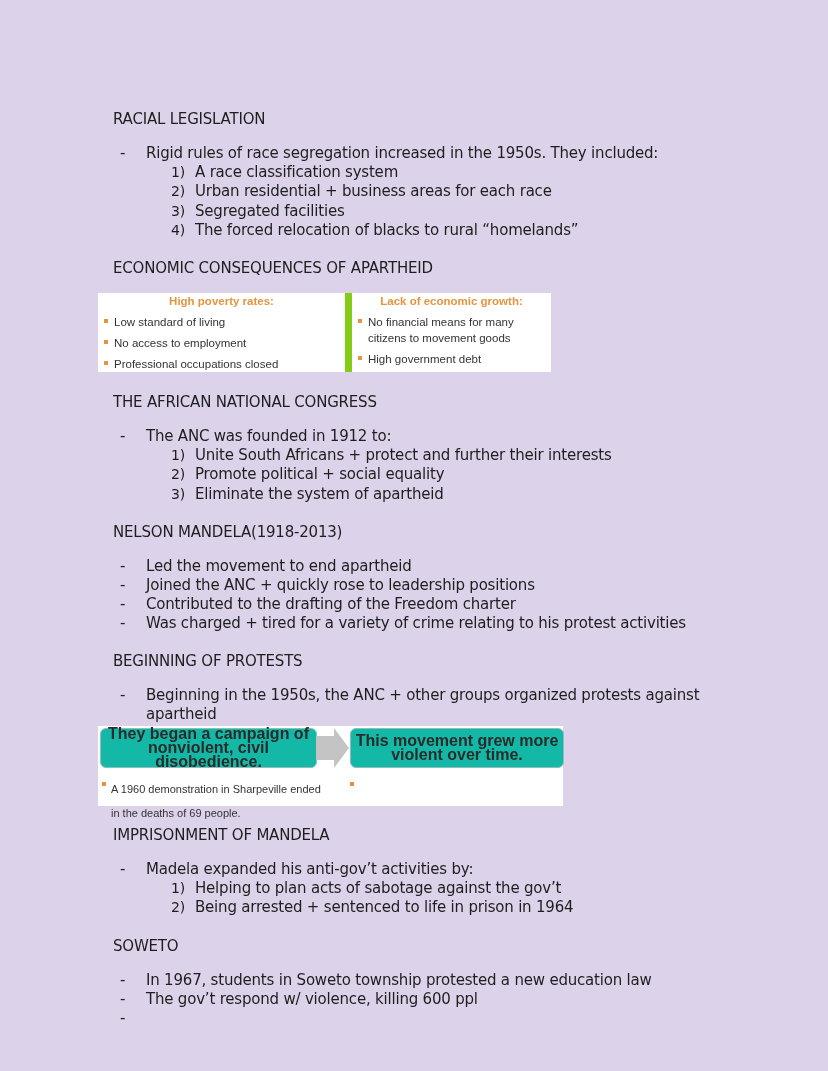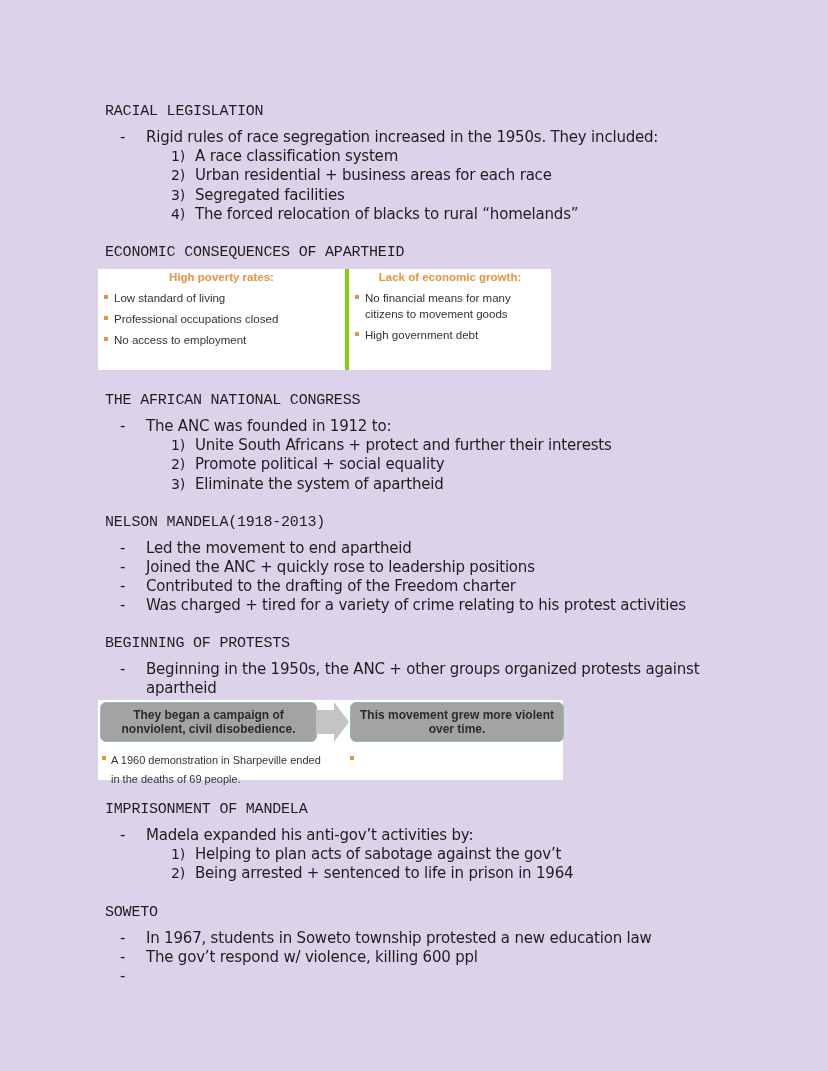--- a/index.html
+++ b/index.html
@@ -5,64 +5,64 @@
   html, body { margin: 0; padding: 0; }
   body {
     width: 828px; height: 1071px;
     background: #dcd2ea;
     font-family: "DejaVu Sans", sans-serif;
     color: #1e1e1e;
     position: relative;
     overflow: hidden;
   }
   .page { position: absolute; left: 98px; top: 95px; width: 660px; }
-  .h { font-size: 15px; line-height: 19px; letter-spacing: -0.2px; margin: 7px; font-weight: normal; font-family: Liberation Mono, monospace; }
+  .h { font-size: 15px; line-height: 19px; letter-spacing: -0.2px; margin: 15px; font-weight: normal; }
   .dash-list, .num-list { list-style: none; margin: 0; padding: 0; }
   .dash-item { position: relative; padding-left: 48px; font-size: 15px; line-height: 19px; letter-spacing: -0.2px; }
   .dash-item .dash { position: absolute; left: 22px; top: 0; }
   .num-item { position: relative; padding-left: 97px; font-size: 15px; line-height: 19.3px; letter-spacing: -0.2px; }
   .num-item .num { position: absolute; left: 73px; top: 0; font-size: 14px; }
   .section { margin-bottom: 19px; }
 
   
   .econ-table {
     margin-top: 2px;
-    width: 453px; height: 101px;
+    width: 453px; height: 79px;
     background: #fff;
     display: flex;
     font-family: "Liberation Sans", sans-serif;
     margin-left: 0px;
   }
   .econ-col { flex: 1; padding: 0 6px; position: relative; }
-  .econ-col + .econ-col { border-left: 4px solid #84cc16; }
+  .econ-col + .econ-col { border-left: 7px solid #84cc16; }
   .econ-col.left { flex: 0 0 235px; }
   .econ-title { color: #e5953e; font-weight: bold; font-size: 11.5px; text-align: center; margin-top: 1px; line-height: 14px; }
   .econ-item { position: relative; padding-left: 10px; font-size: 11.5px; color: #333; line-height: 16px; margin-top: 5px; }
   .econ-item .bullet { position: absolute; left: 0; top: 5px; width: 4px; height: 4px; background: #e5953e; }
 
   
   .protest-box {
     margin-top: 2px;
     width: 465px; height: 80px;
     background: #fff;
     position: relative;
     font-family: "Liberation Sans", sans-serif;
   }
   .pbox {
     position: absolute; top: 2px; height: 38px;
-    background: #a3a3a3; border: 1px solid #8fbcbc; border-radius: 6px;
+    background: #14b8a6; border: 1px solid #8fbcbc; border-radius: 6px;
     display: flex; align-items: center; justify-content: center; text-align: center;
-    font-weight: bold; font-size: 12px; line-height: 14px; color: #2b2b2b;
+    font-weight: bold; font-size: 16px; line-height: 14px; color: #2b2b2b;
   }
   .pbox.left { left: 2px; width: 215px; }
   .pbox.right { left: 252px; width: 212px; text-align: center; }
   .arrow {
     position: absolute; left: 218px; top: 2px; width: 33px; height: 40px;
   }
-  .pnote { position: absolute; top: 51px; font-size: 11px; line-height: 19px; color: #333; padding-left: 11px; }
+  .pnote { position: absolute; top: 51px; font-size: 11px; line-height: 24px; color: #333; padding-left: 11px; }
   .pnote .bullet { position: absolute; left: 2px; top: 5px; width: 4px; height: 4px; background: #e5953e; }
   .pnote.left { left: 2px; width: 220px; }
   .pnote.right { left: 250px; width: 210px; }
 </style>
 </head>
 <body>
 
 <div class="page">
 
   <div class="section">
@@ -77,22 +77,22 @@
       <li class="num-item"><span class="num">4)</span><span>The forced relocation of blacks to rural “homelands”</span></li>
     </ul>
   </div>
 
   <div class="section" style="margin-bottom:21px">
     <h2 class="h">ECONOMIC CONSEQUENCES OF APARTHEID</h2>
     <div class="econ-table">
       <div class="econ-col left">
         <div class="econ-title">High poverty rates:</div>
         <div class="econ-item" style="margin-top:6px"><span class="bullet"></span><span>Low standard of living</span></div>
+        <div class="econ-item"><span class="bullet"></span><span>No access to employment</span></div>
         <div class="econ-item"><span class="bullet"></span><span>Professional occupations closed</span></div>
-        <div class="econ-item"><span class="bullet"></span><span>No access to employment</span></div>
       </div>
       <div class="econ-col">
         <div class="econ-title">Lack of economic growth:</div>
         <div class="econ-item" style="margin-top:6px"><span class="bullet"></span><span>No financial means for many citizens to movement goods</span></div>
         <div class="econ-item"><span class="bullet"></span><span>High government debt</span></div>
       </div>
     </div>
   </div>
 
   <div class="section">

